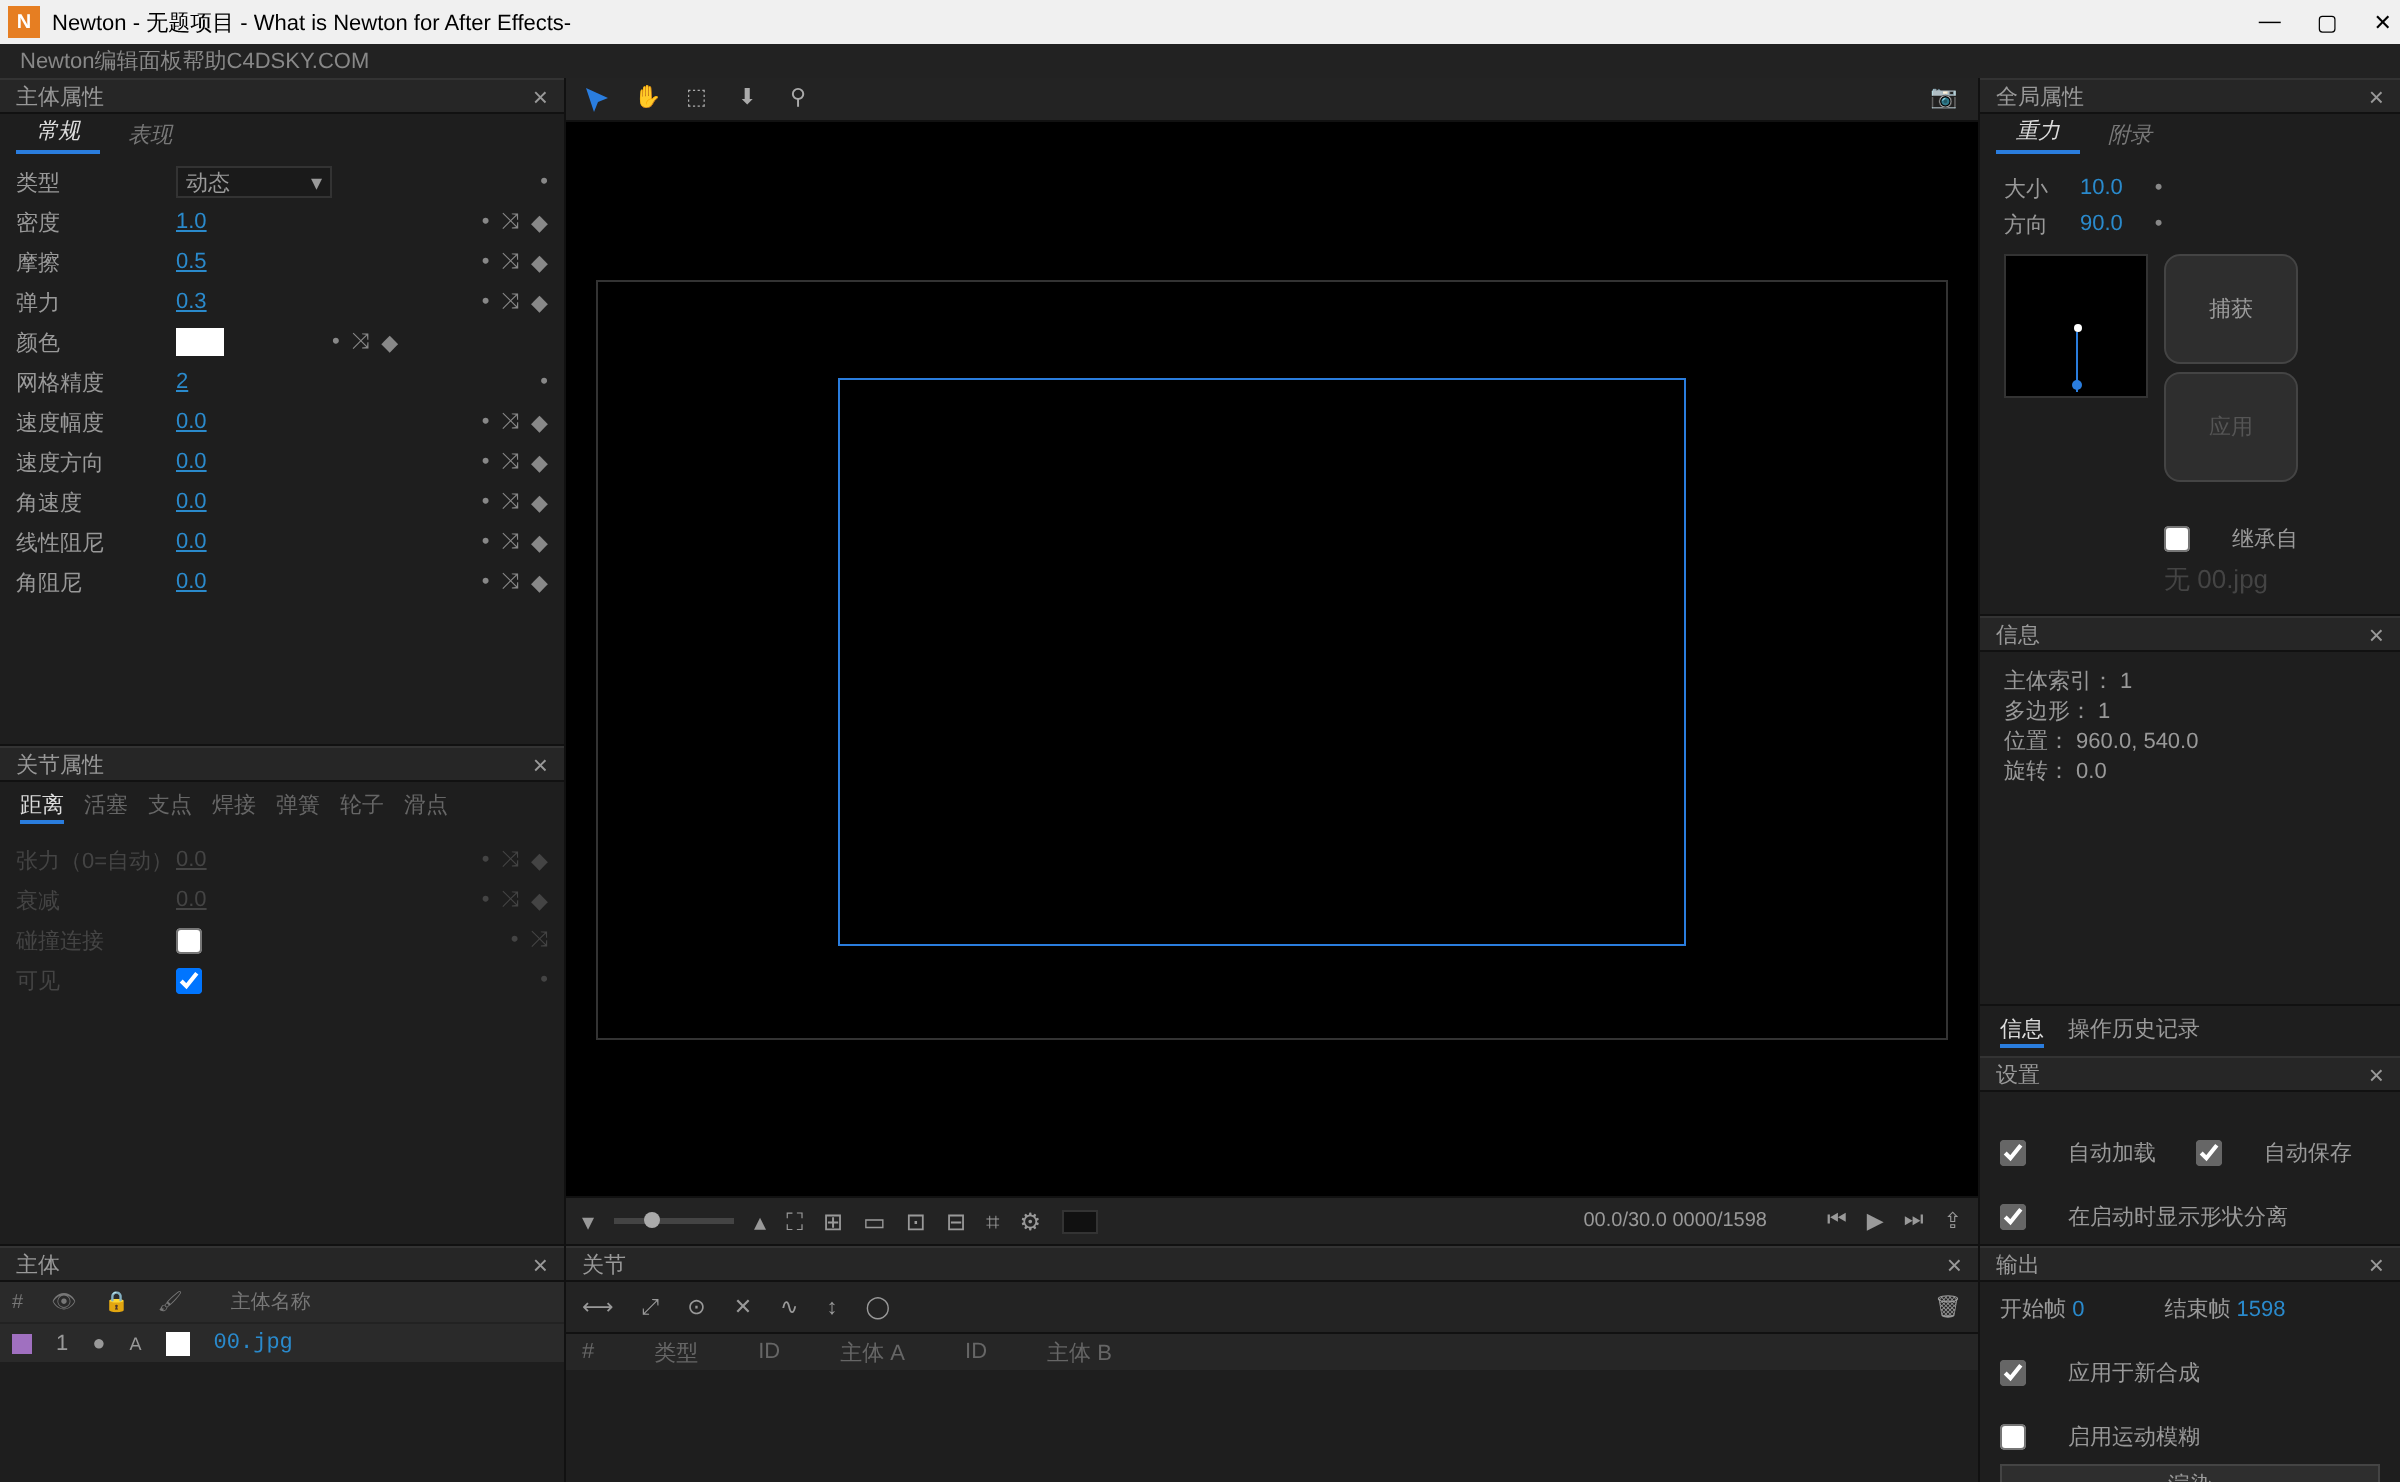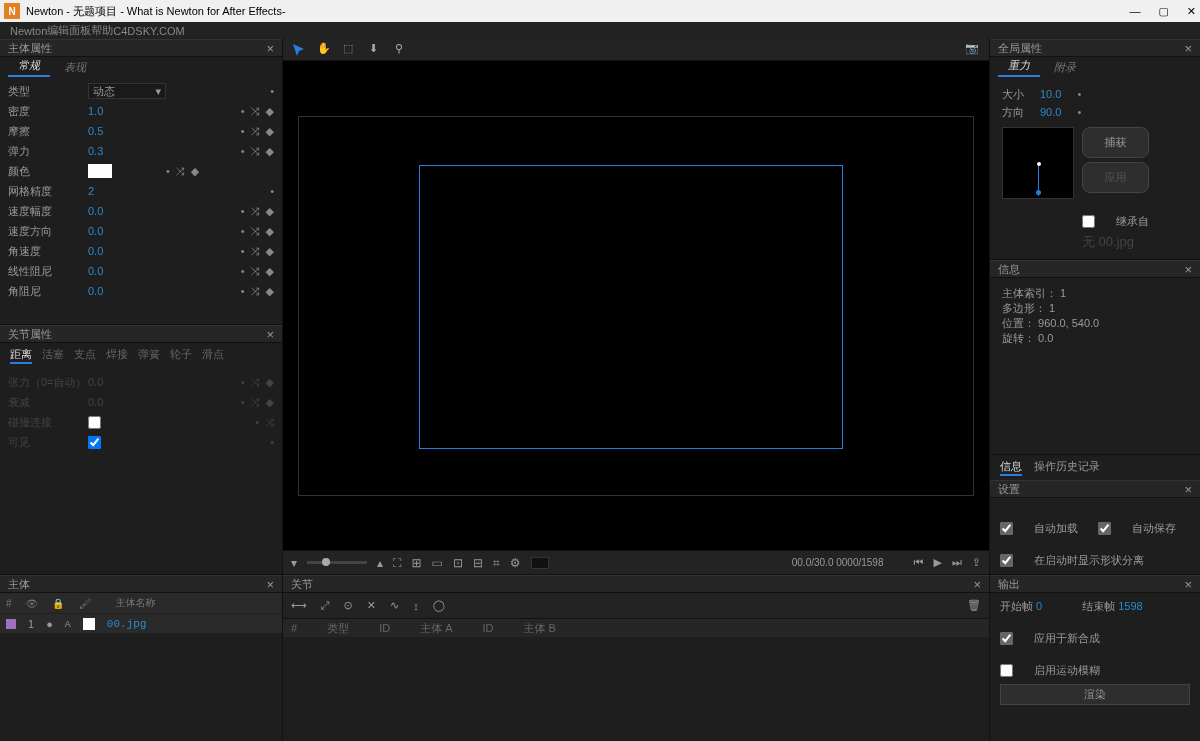--- a/index.html
+++ b/index.html
@@ -19,21 +19,21 @@
 .tab.active { color: #ddd; border-bottom: 2px solid #2a7dde; }
 
 .main-grid { display: grid; grid-template-columns: 283px 1fr 210px; grid-template-rows: 1fr 185px; height: 702px; }
 
 
 .left-col { display: flex; flex-direction: column; border-right: 1px solid #111; }
 .prop-panel { flex: 1; overflow: hidden; }
 .prop-list { padding: 4px 8px; }
 .prop-row { display: flex; align-items: center; height: 20px; }
 .prop-row .lbl { width: 80px; }
-.prop-row .val { color: #2a8acc; width: 78px; }
+.prop-row .val { color: #2a8acc; width: 78px; text-decoration: underline; }
 .prop-row .dropdown { width: 78px; background: #1a1a1a; border: 1px solid #333; height: 16px; display: flex; align-items: center; padding: 0 4px; justify-content: space-between; }
 .prop-row .swatch { width: 24px; height: 14px; background: #fff; }
 .prop-row .pins { margin-left: auto; display: flex; gap: 6px; font-size: 10px; color: #888; }
 .joint-panel { height: 250px; border-top: 1px solid #111; }
 .joint-tabs { display: flex; gap: 10px; padding: 4px 10px; }
 .joint-tabs span { color: #666; font-family: Liberation Mono, monospace; }
 .joint-tabs span.active { color: #ddd; border-bottom: 2px solid #2a7dde; }
 .faded .lbl, .faded .val, .faded .pins { color: #444 !important; }
 
 
@@ -56,21 +56,21 @@
 .grav-box { padding: 8px 12px; }
 .grav-row { display: flex; align-items: center; height: 18px; gap: 8px; }
 .grav-row .lbl { width: 30px; }
 .grav-row .val { color: #2a8acc; }
 .grav-vis { display: flex; gap: 8px; margin-top: 6px; }
 .grav-circle { width: 72px; height: 72px; border: 1px solid #333; position: relative; background: #000; }
 .grav-circle .dot { width: 4px; height: 4px; background: #fff; border-radius: 50%; position: absolute; top: 34px; left: 34px; }
 .grav-circle .line { width: 1px; height: 30px; background: #2a7dde; position: absolute; top: 38px; left: 35px; }
 .grav-circle .ldot { width: 5px; height: 5px; background: #2a7dde; border-radius:50%; position:absolute; top:62px; left:33px; }
 .grav-btns { display: flex; flex-direction: column; gap: 4px; }
-.btn { background: #2e2e2e; border: 1px solid #444; border-radius: 8px; padding: 7px 18px; text-align: center; }
+.btn { background: #2e2e2e; border: 1px solid #444; border-radius: 8px; padding: 19px 18px; text-align: center; }
 .btn.dis { color: #555; }
 .chk { display: flex; align-items: center; gap: 21px; margin-top: 17px; }
 .chk input { accent-color: #666; }
 .info-box { padding: 8px 12px; line-height: 15px; }
 .info-tabs { display: flex; gap: 12px; padding: 4px 10px; border-top: 1px solid #111; }
 .info-tabs span.active { border-bottom: 2px solid #2a7dde; color: #ddd; }
 .settings { flex: 1; }
 .settings-body { padding: 6px 10px; }
 .btn-row { display: flex; gap: 8px; margin-bottom: 6px; }
 

